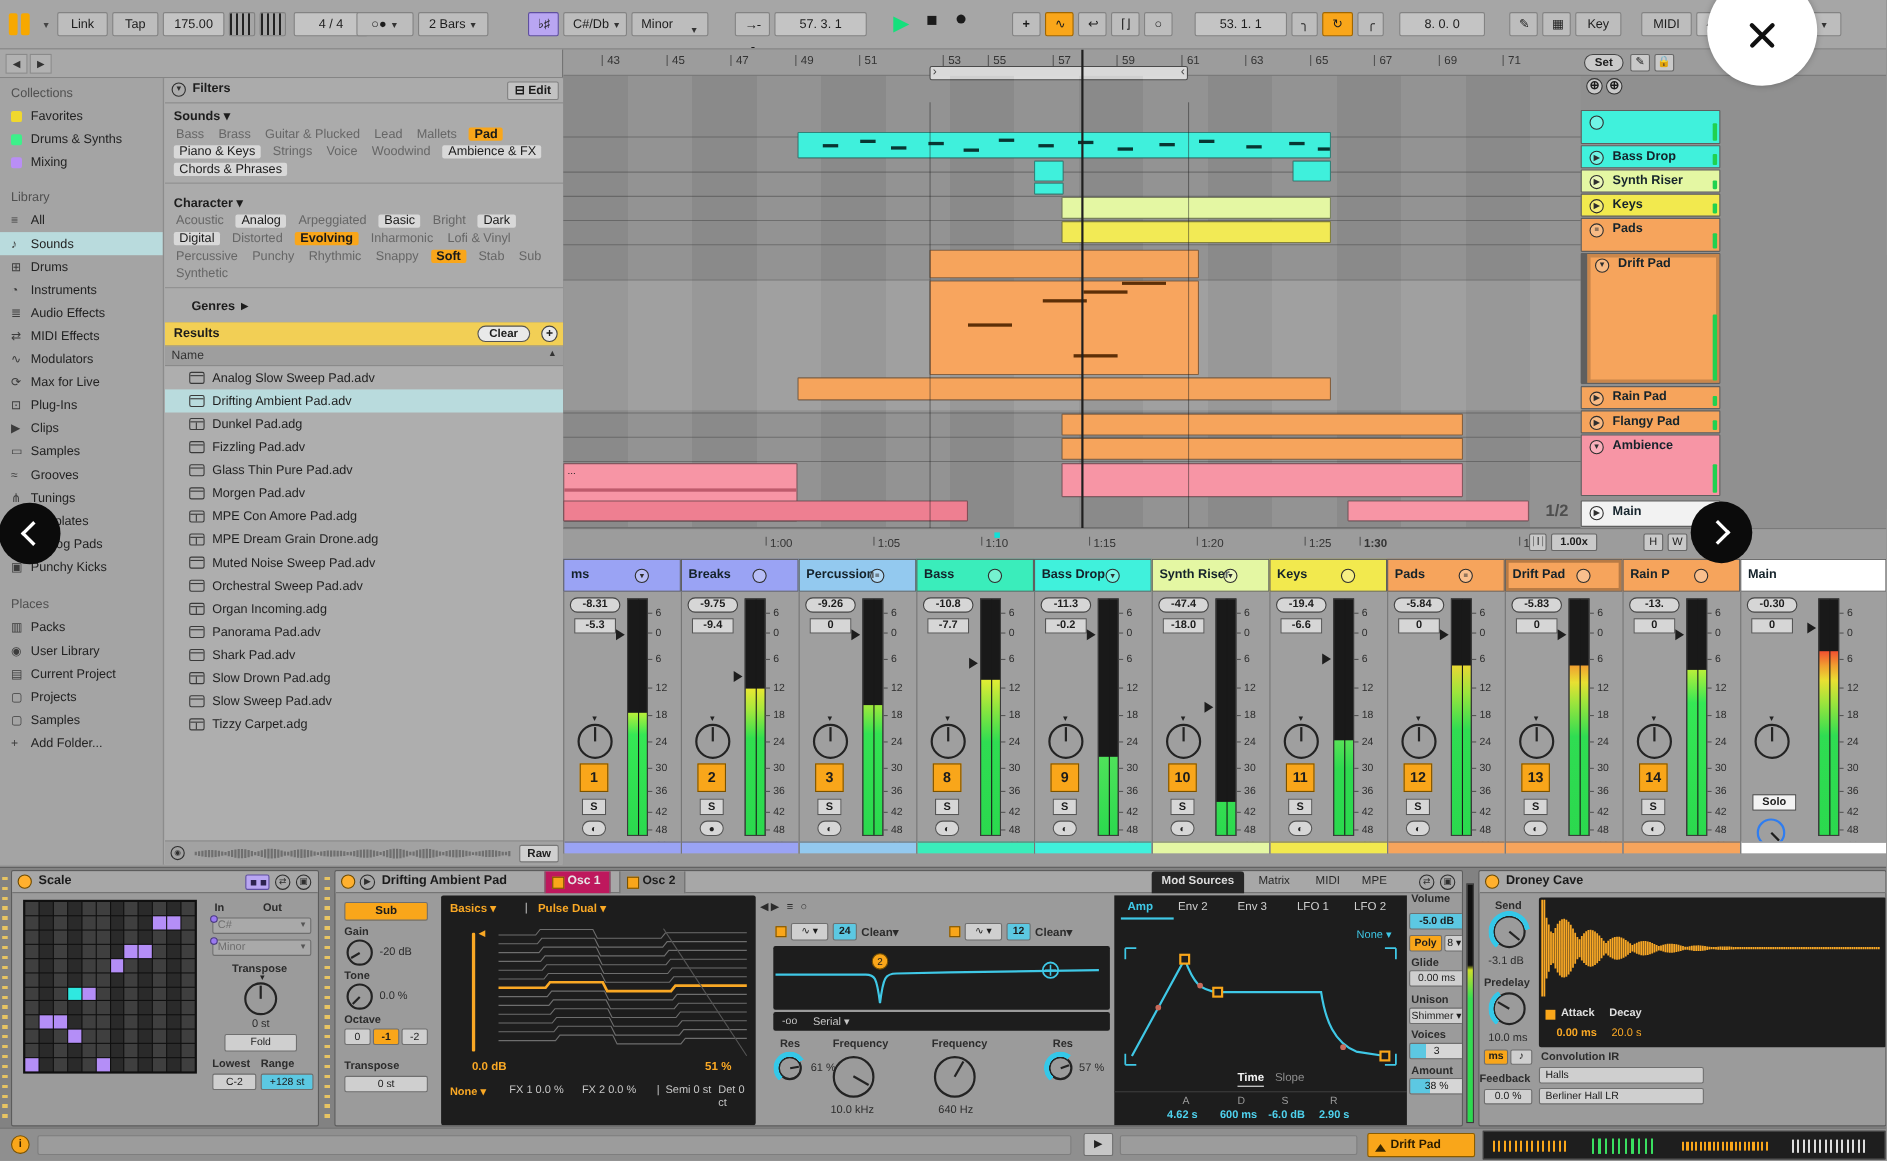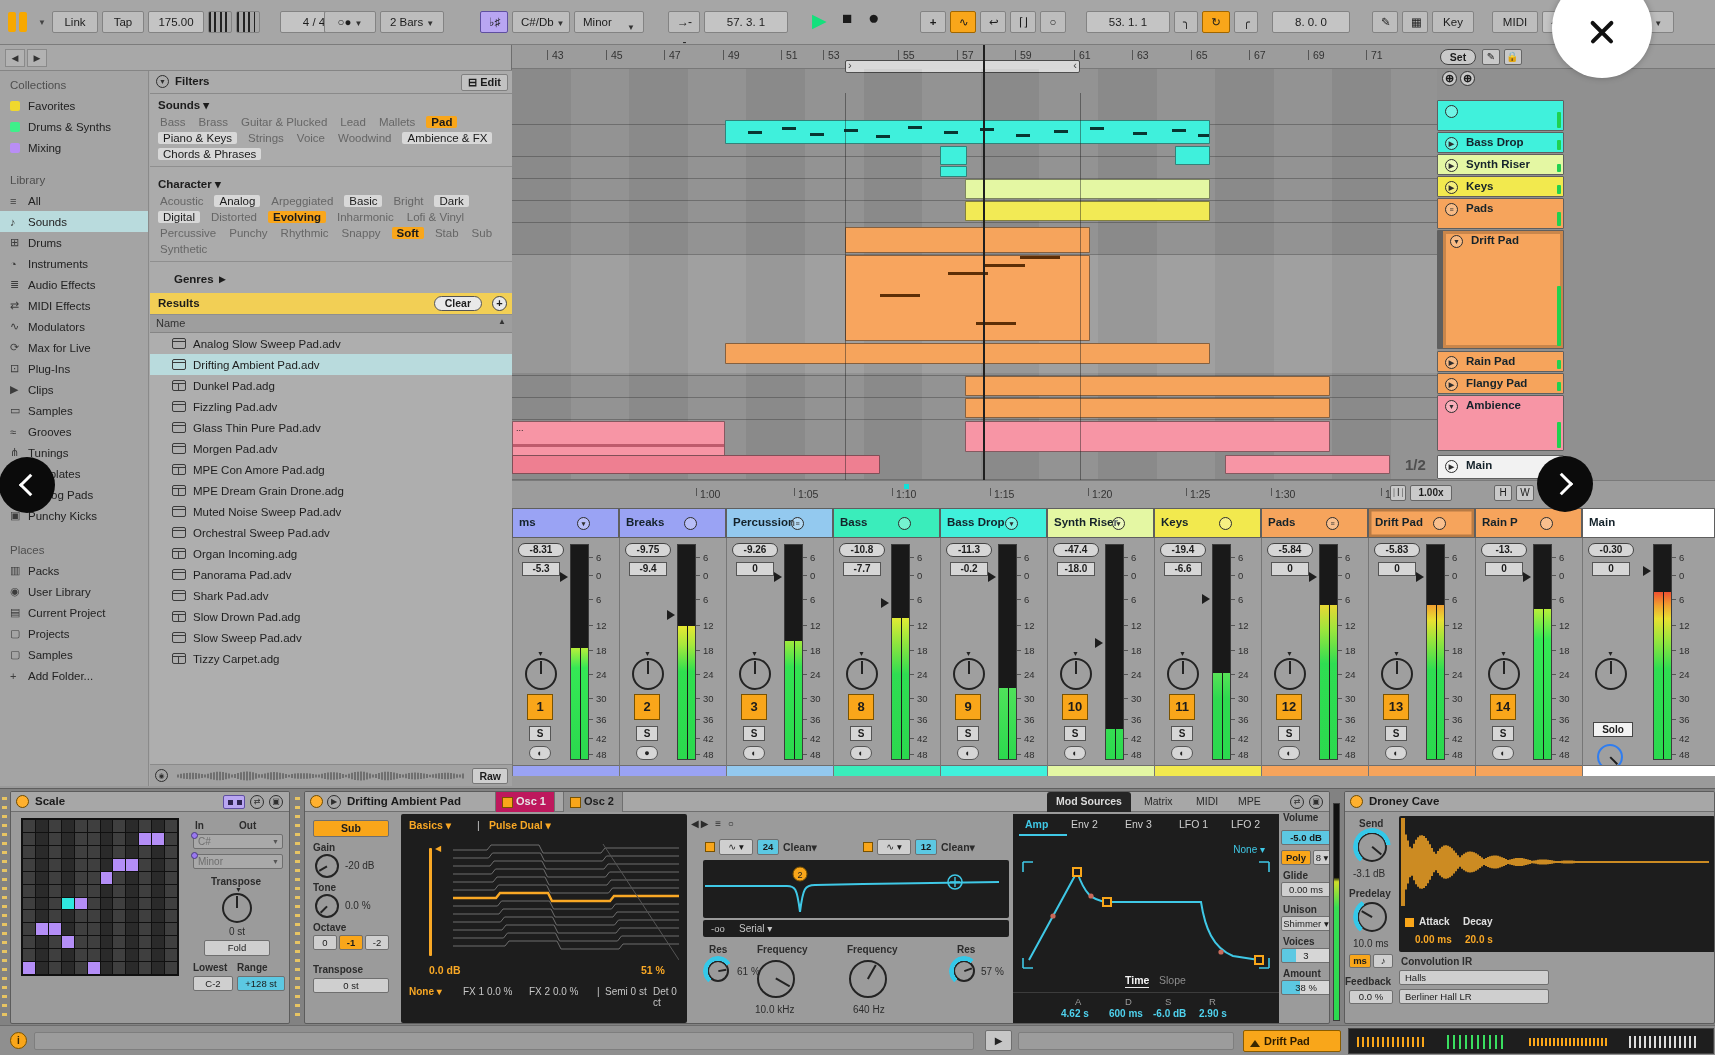--- a/index.html
+++ b/index.html
@@ -188,21 +188,21 @@
     <div class="p logo">
         <b style="left:0"></b>
         <b style="left:11px"></b>
       </div>
     <span class="p" style="left:38px;top:18px;font-size:8px;color:#444">▼</span>
     <div class="p tbtn" style="left:52px;width:46px">Link</div>
     <div class="p tbtn" style="left:102px;width:42px">Tap</div>
     <div class="p tbtn tval" style="left:148px;width:56px">175.00</div>
     <div class="p tbtn ticks" style="left:208px;width:24px"></div>
     <div class="p tbtn ticks" style="left:236px;width:24px"></div>
-    <div class="p tbtn tval" style="left:280px;width:68px">4 / 4</div>
+    <div class="p tbtn tval" style="left:267px;width:68px">4 / 4</div>
     <div class="p tbtn" style="left:324px;width:52px"><span>○●</span><span class="caret">▼</span></div>
     <div class="p tbtn" style="left:380px;width:64px"><span>2 Bars</span><span class="caret">▼</span></div>
     <div class="p tbtn" style="left:480px;width:28px;background:#b9a6f2;border-color:#5f4fa0">♭♯</div>
     <div class="p tbtn" style="left:512px;width:58px"><span>C#/Db</span><span class="caret">▼</span></div>
     <div class="p tbtn" style="left:574px;width:70px;text-align:left"><span>Minor</span><span class="caret" style="float:right;margin-top:6px">▼</span></div>
     <div class="p tbtn tb-ic" style="left:668px;width:32px;letter-spacing:-1px">→--</div>
     <div class="p tbtn tval" style="left:704px;width:84px">57. 3. 1</div>
     <div class="p" style="left:812px;top:9px;font-size:19px;color:#14e07c">▶</div>
     <div class="p" style="left:842px;top:9px;font-size:17px;color:#1b1b1b">■</div>
     <div class="p" style="left:868px;top:7px;font-size:19px;color:#1b1b1b">●</div>
@@ -517,21 +517,21 @@
     </div>
   </div>
 
   <div class="p arr">
     <div class="p ruler">
       <span class="rnum" style="left: 40px;">43</span>
         <span class="rnum" style="left: 99px;">45</span>
         <span class="rnum" style="left: 157px;">47</span>
         <span class="rnum" style="left: 216px;">49</span>
         <span class="rnum" style="left: 274px;">51</span>
-        <span class="rnum" style="left: 316px; text-align: right;">53</span>
+        <span class="rnum" style="left: 350px; text-align: right;">53</span>
         <span class="rnum" style="left: 391px;">55</span>
         <span class="rnum" style="left: 450px;">57</span>
         <span class="rnum" style="left: 508px;">59</span>
         <span class="rnum" style="left: 567px;">61</span>
         <span class="rnum" style="left: 625px;">63</span>
         <span class="rnum" style="left: 684px;">65</span>
         <span class="rnum" style="left: 742px;">67</span>
         <span class="rnum" style="left: 801px;">69</span>
         <span class="rnum" style="left: 859px;">71</span>
     </div>
@@ -682,21 +682,21 @@
 
     <div class="p playhead" style="left:471px"></div>
   </div>
   <div class="p arrfoot">
     <span class="tnum" style="left: 188px;">1:00</span>
       <span class="tnum" style="left: 286px;">1:05</span>
       <span class="tnum" style="left: 384px;">1:10</span>
       <span class="tnum" style="left: 482px;">1:15</span>
       <span class="tnum" style="left: 580px;">1:20</span>
       <span class="tnum" style="left: 678px;">1:25</span>
-      <span class="tnum" style="left: 763px;">1:30</span>
+      <span class="tnum" style="left: 728px; font-weight: bold;">1:30</span>
       <span class="tnum" style="left: 873px;">1:35</span>
     <div class="p cyantick"></div>
     <div class="p mini" style="left:878px;top:4px;width:16px">ᛁǀᛁ</div>
     <div class="p mini" style="left:898px;top:4px;width:42px;font-weight:bold">1.00x</div>
     <div class="p mini" style="left:982px;top:4px">H</div>
     <div class="p mini" style="left:1004px;top:4px">W</div>
   </div>
 
   <div class="p mixer">
 
@@ -1447,21 +1447,21 @@
       <span class="dlab dlabb" style="left:0px;top:184px">Feedback</span>
       <div class="bx" style="left:4px;top:198px;width:44px;height:14px;line-height:12px">0.0 %</div>
       <div class="dark" style="left:54px;top:24px;width:316px;height:136px">
         <svg id="ir-svg" width="316" height="100" viewBox="0 0 316 100" style="position:absolute;left:0;top:0">
             <path d="M3,2 V90 M5,2 V90 M7,18.40168230718334 V73.59831769281666 M9,24.526552579476085 V67.47344742052391 M11,30.810605888083984 V61.189394111916016 M13,32.24187743833939 V59.75812256166061 M15,27.63759864875349 V64.36240135124652 M17,23.869752387242492 V68.1302476127575 M19,21.14909258631703 V70.85090741368298 M21,19.601362963610647 V72.39863703638935 M23,19.265415096455754 V72.73458490354425 M25,20.097140353972232 V71.90285964602776 M27,21.97852844799297 V70.02147155200703 M29,24.7308813647094 V67.2691186352906 M31,28.13101190955886 V63.868988090441135 M33,31.9291478181347 V60.0708521818653 M35,35.867245672772256 V56.132754327227744 M37,37.87139291273793 V54.12860708726207 M39,34.919542015681714 V57.080457984318286 M41,32.46634308687804 V59.53365691312196 M43,30.651864954910756 V61.34813504508924 M45,29.563451863368368 V62.43654813663163 M47,29.233945495154245 V62.766054504845755 M49,29.64359794071361 V62.35640205928639 M51,30.725277412131852 V61.27472258786815 M53,32.37238289793582 V59.62761710206418 M55,34.44875022370208 V57.55124977629792 M57,36.79975502574284 V55.20024497425716 M59,39.26379878290653 V52.73620121709347 M61,41.21984576245779 V50.78015423754221 M63,39.33128690213634 V52.66871309786366 M65,37.73850022612537 V54.26149977387463 M67,36.53418291634235 V55.46581708365765 M69,35.77839530070796 V56.22160469929204 M71,35.497069026249434 V56.502930973750566 M73,35.68285446451215 V56.31714553548785 M75,36.29807882240878 V55.70192117759122 M77,37.27946547569188 V54.72053452430812 M79,38.544175870609784 V53.455824129390216 M81,39.99668142356479 V52.00331857643521 M83,41.53595510029649 V50.46404489970351 M85,43.06248925682211 V48.93751074317789 M87,41.99784501288914 V50.00215498711086 M89,40.966414704485565 V51.033585295514435 M91,40.17052658479279 V51.82947341520721 M93,39.6511304118215 V52.3488695881785 M95,39.42784163528356 V52.57215836471644 M97,39.49924876153372 V52.50075123846628 M99,39.844571134925765 V52.155428865074235 M101,40.426458875966375 V51.573541124033625 M103,41.19466752777255 V50.80533247222745 M105,42.09030262597066 V49.90969737402934 M107,43.05031474425539 V48.94968525574461 M109,44.01193285744631 V47.98806714255369 M111,43.60552070779475 V48.39447929220525 M113,42.93926388853275 V49.06073611146725 M115,42.41535088613357 V49.58464911386643 M117,42.06149979000984 V49.93850020999016 M119,41.89211551368548 V50.10788448631452 M121,41.90834027672864 V50.09165972327136 M123,42.09896647501574 V49.90103352498426 M125,42.442088466898035 V49.557911533101965 M127,42.90733067700497 V49.09266932299503 M129,43.45846381163238 V48.54153618836762 M131,44.05620956181567 V47.94379043818433 M133,44.661036637500864 V47.338963362499136 M135,44.57217586138183 V47.42782413861817 M137,44.14282096278593 V47.85717903721407 M139,43.799177547977 V48.200822452023 M141,43.55988980358825 V48.44011019641175 M143,43.435308881372244 V48.564691118627756 M145,43.42743437001655 V48.57256562998345 M147,43.530405502625165 V48.469594497374835 M149,43.731469316640656 V48.268530683359344 M151,44.012327216201484 V47.987672783798516 M153,44.35074396536021 V47.64925603463979 M155,44.72229458437059 V47.27770541562941 M157,45 V47 M159,45 V47 M161,44.87564337206001 V47.12435662793999 M163,44.650985669697484 V47.349014330302516 M165,44.490206245967315 V47.509793754032685 M167,44.400620290320546 V47.599379709679454 M169,44.38429270816257 V47.61570729183743 M171,44.43829415859776 V47.56170584140224 M173,44.55526428558358 V47.44473571441642 M175,44.72422261009543 V47.27577738990457 M177,44.93155578084342 V47.06844421915658 M179,45 V47 M181,45 V47 M183,45 V47 M185,45 V47 M187,45 V47 M189,45 V47 M191,45 V47 M193,44.98635544199834 V47.01364455800166 M195,45 V47 M197,45 V47 M199,45 V47 M201,45 V47 M203,45 V47 M205,45 V47 M207,45 V47 M209,45 V47 M211,45 V47 M213,45 V47 M215,45 V47 M217,45 V47 M219,45 V47 M221,45 V47 M223,45 V47 M225,45 V47 M227,45 V47 M229,45 V47 M231,45 V47 M233,45 V47 M235,45 V47 M237,45 V47 M239,45 V47 M241,45 V47 M243,45 V47 M245,45 V47 M247,45 V47 M249,45 V47 M251,45 V47 M253,45 V47 M255,45 V47 M257,45 V47 M259,45 V47 M261,45 V47 M263,45 V47 M265,45 V47 M267,45 V47 M269,45 V47 M271,45 V47 M273,45 V47 M275,45 V47 M277,45 V47 M279,45 V47 M281,45 V47 M283,45 V47 M285,45 V47 M287,45 V47 M289,45 V47 M291,45 V47 M293,45 V47 M295,45 V47 M297,45 V47 M299,45 V47 M301,45 V47 M303,45 V47 M305,45 V47 M307,45 V47 M309,45 V47 " stroke="#f9a825" stroke-width="1.6"></path>
           </svg>
         <span class="p" style="left:6px;top:102px;width:9px;height:9px;background:#f9a61a"></span>
         <span style="position:absolute;left:20px;top:100px;font-size:10px;color:#e0e0e0;font-weight:bold">Attack</span>
         <span style="position:absolute;left:64px;top:100px;font-size:10px;color:#e0e0e0;font-weight:bold">Decay</span>
         <span class="otx" style="position:absolute;left:16px;top:118px;font-size:10px;font-weight:bold">0.00 ms</span>
-        <span class="otx" style="position:absolute;left:66px;top:118px;font-size:10px;font-weight:bold">20.0 s</span>
+        <span class="otx" style="position:absolute;left:66px;top:118px;font-size:10px;font-weight:normal">20.0 s</span>
       </div>
       <span class="dlab dlabb" style="left:56px;top:164px">Convolution IR</span>
       <div class="bx" style="left:54px;top:178px;width:150px;height:15px;line-height:13px;text-align:left;padding-left:5px">Halls</div>
       <div class="bx" style="left:54px;top:197px;width:150px;height:15px;line-height:13px;text-align:left;padding-left:5px">Berliner Hall LR</div>
     </div>
   </div>
 
   <div class="p status">
     <div class="infoc">i</div>
     <div class="recess" style="left:34px;width:940px"></div>

